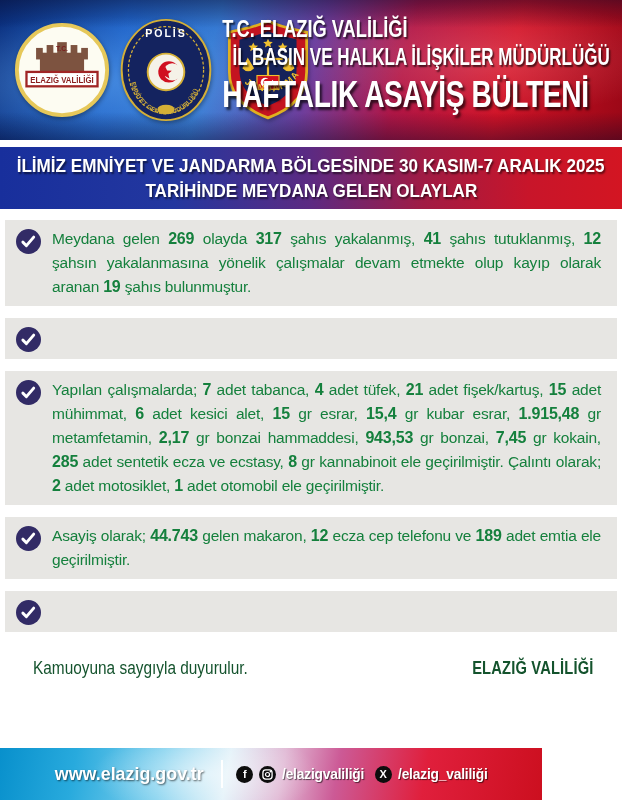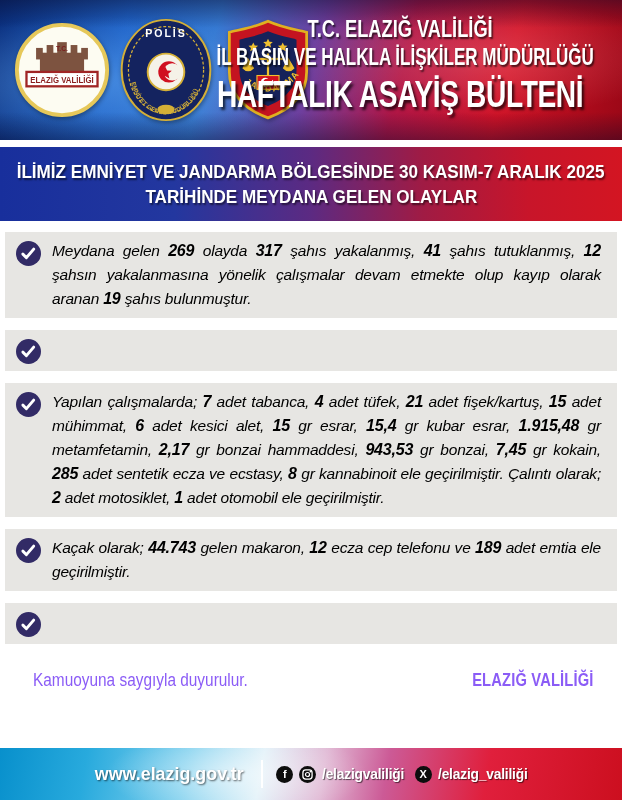--- a/index.html
+++ b/index.html
@@ -9,51 +9,51 @@
   
   .header{height:140px;position:relative;display:flex;align-items:center;box-sizing:border-box;
     background:
       radial-gradient(ellipse 55% 75% at 16% 58%, rgba(120,190,255,.40), transparent 62%),
       radial-gradient(ellipse 50% 70% at 78% 42%, rgba(255,150,160,.30), transparent 60%),
       linear-gradient(104deg,#0a2f7e 0%,#1f63c8 20%,#3579d2 34%,#6e3f9e 50%,#b01646 64%,#d01226 80%,#990716 100%);}
   .header::after{content:"";position:absolute;inset:0;
       background:linear-gradient(to bottom, rgba(8,8,40,.45), rgba(0,0,0,0) 20%, rgba(0,0,0,0) 80%, rgba(8,8,40,.40));}
   .logos{display:flex;align-items:center;gap:7px;padding-left:14px;position:relative;z-index:2;}
   .logos svg{display:block;filter:drop-shadow(1px 2px 2px rgba(0,0,0,.35));}
-  .titles{position:absolute;top:16px;right:28px;text-align:center;z-index:2;}
+  .titles{position:absolute;top:16px;right:12px;text-align:left;z-index:2;}
   .t1,.t2,.t3{display:block;color:#fff;font-weight:700;white-space:nowrap;
       transform-origin:100% 50%;line-height:1.12;}
   .t1{font-size:24px;transform:scaleX(.76);text-shadow:2px 2px 2px rgba(0,0,0,.65);}
   .t2{font-size:23px;transform:scaleX(.74);text-shadow:2px 2px 2px rgba(0,0,0,.65);margin-top:2px;}
   .t3{font-size:37px;transform:scaleX(.76);text-shadow:3px 3px 3px rgba(0,0,0,.7);margin-top:3px;letter-spacing:-.5px;}
 
   .white-strip{height:7px;background:#fff;}
 
   
-  .banner{height:74px;display:flex;flex-direction:column;justify-content:center;align-items:center;
+  .banner{height:62px;display:flex;flex-direction:column;justify-content:center;align-items:center;
     background:linear-gradient(to right,#182f9c 0%,#23379f 28%,#5c2a82 50%,#a01b44 68%,#c8152a 85%,#d31522 100%);}
   .bl{color:#fff;font-weight:700;font-size:19px;white-space:nowrap;line-height:1.32;
       transform:scaleX(.9);transform-origin:50% 50%;text-shadow:1.5px 1.5px 2px rgba(0,0,0,.55);}
 
   
   .bulletin{padding:11px 5px 0 5px;}
   .bullet-row{display:flex;background:#e7e6e3;margin-bottom:12px;padding:7px 16px 7px 11px;box-sizing:border-box;}
   .check{width:25px;height:25px;margin:2px 11px 0 0;flex-shrink:0;}
   .check svg{display:block;width:25px;height:25px;}
-  .btext{margin:0;font-size:15.5px;line-height:24px;color:#000000;text-align:justify;letter-spacing:-.2px;font-style:italic;}
+  .btext{margin:0;font-size:15.5px;line-height:24px;color:#15803d;text-align:justify;letter-spacing:-.2px;}
   .btext b{font-size:16px;}
 
   
   .footer-row{display:flex;justify-content:space-between;align-items:baseline;padding:14px 28px 0 33px;
-      color:#8b5cf6;font-size:17.5px;}
+      color:#14532d;font-size:17.5px;}
   .f-left{transform:scaleX(.88);transform-origin:0 50%;white-space:nowrap;}
   .f-right{transform:scaleX(.84);transform-origin:100% 50%;white-space:nowrap;font-weight:700;letter-spacing:.2px;}
 
   
-  .bottom-bar{position:absolute;left:0;bottom:0;width:622px;height:52px;display:flex;align-items:center;
+  .bottom-bar{position:absolute;left:0;bottom:0;width:542px;height:52px;display:flex;align-items:center;
       justify-content:center;gap:13px;
       background:
         radial-gradient(ellipse 30% 120% at 38% 50%, rgba(255,255,255,.55), transparent 70%),
         linear-gradient(100deg,#0890cc 0%,#28aadd 14%,#7fd0ee 30%,#dff0f8 42%,#e0b8d4 52%,#cc5a96 62%,#e01f3c 78%,#cc0f1f 100%);}
   .site{font-size:19px;font-weight:700;color:#fff;text-shadow:1px 1px 2px rgba(0,0,0,.6);
       transform:scaleX(.94);white-space:nowrap;}
   .vdiv{width:2px;height:28px;background:#fff;opacity:.95;}
   .socials{display:flex;align-items:center;gap:6px;}
   .sicon{width:17px;height:17px;border-radius:50%;background:#0d0d0d;color:#fff;display:inline-flex;
       align-items:center;justify-content:center;font-size:11px;font-weight:700;line-height:1;}
@@ -172,21 +172,21 @@
         </span>
         <p class="btext"><span>Yapılan çalışmalarda; </span><b>7</b><span> adet tabanca, </span><b>4</b><span> adet tüfek, </span><b>21</b><span> adet fişek/kartuş, </span><b>15</b><span> adet mühimmat, </span><b>6</b><span> adet kesici alet, </span><b>15</b><span> gr esrar, </span><b>15,4</b><span> gr kubar esrar, </span><b>1.915,48</b><span> gr metamfetamin, </span><b>2,17</b><span> gr bonzai hammaddesi, </span><b>943,53</b><span> gr bonzai, </span><b>7,45</b><span> gr kokain, </span><b>285</b><span> adet sentetik ecza ve ecstasy, </span><b>8</b><span> gr kannabinoit ele geçirilmiştir. Çalıntı olarak; </span><b>2</b><span> adet motosiklet, </span><b>1</b><span> adet otomobil ele geçirilmiştir.</span></p>
       </div>
       <div class="bullet-row">
         <span class="check">
           <svg viewBox="0 0 24 24">
             <circle cx="12" cy="12" r="12" fill="#322b66"></circle>
             <path d="M6.6 12.6l3.4 3.4 7-8.2" stroke="#fff" stroke-width="2.8" fill="none" stroke-linecap="round" stroke-linejoin="round"></path>
           </svg>
         </span>
-        <p class="btext"><span>Kaçak olarak; </span><b>44.743</b><span> gelen makaron, </span><b>12</b><span> ecza cep telefonu ve </span><b>189</b><span> adet emtia ele geçirilmiştir.</span></p>
+        <p class="btext"><span>Asayiş olarak; </span><b>44.743</b><span> gelen makaron, </span><b>12</b><span> ecza cep telefonu ve </span><b>189</b><span> adet emtia ele geçirilmiştir.</span></p>
       </div>
       <div class="bullet-row">
         <span class="check">
           <svg viewBox="0 0 24 24">
             <circle cx="12" cy="12" r="12" fill="#322b66"></circle>
             <path d="M6.6 12.6l3.4 3.4 7-8.2" stroke="#fff" stroke-width="2.8" fill="none" stroke-linecap="round" stroke-linejoin="round"></path>
           </svg>
         </span>
       </div>
     </div>

